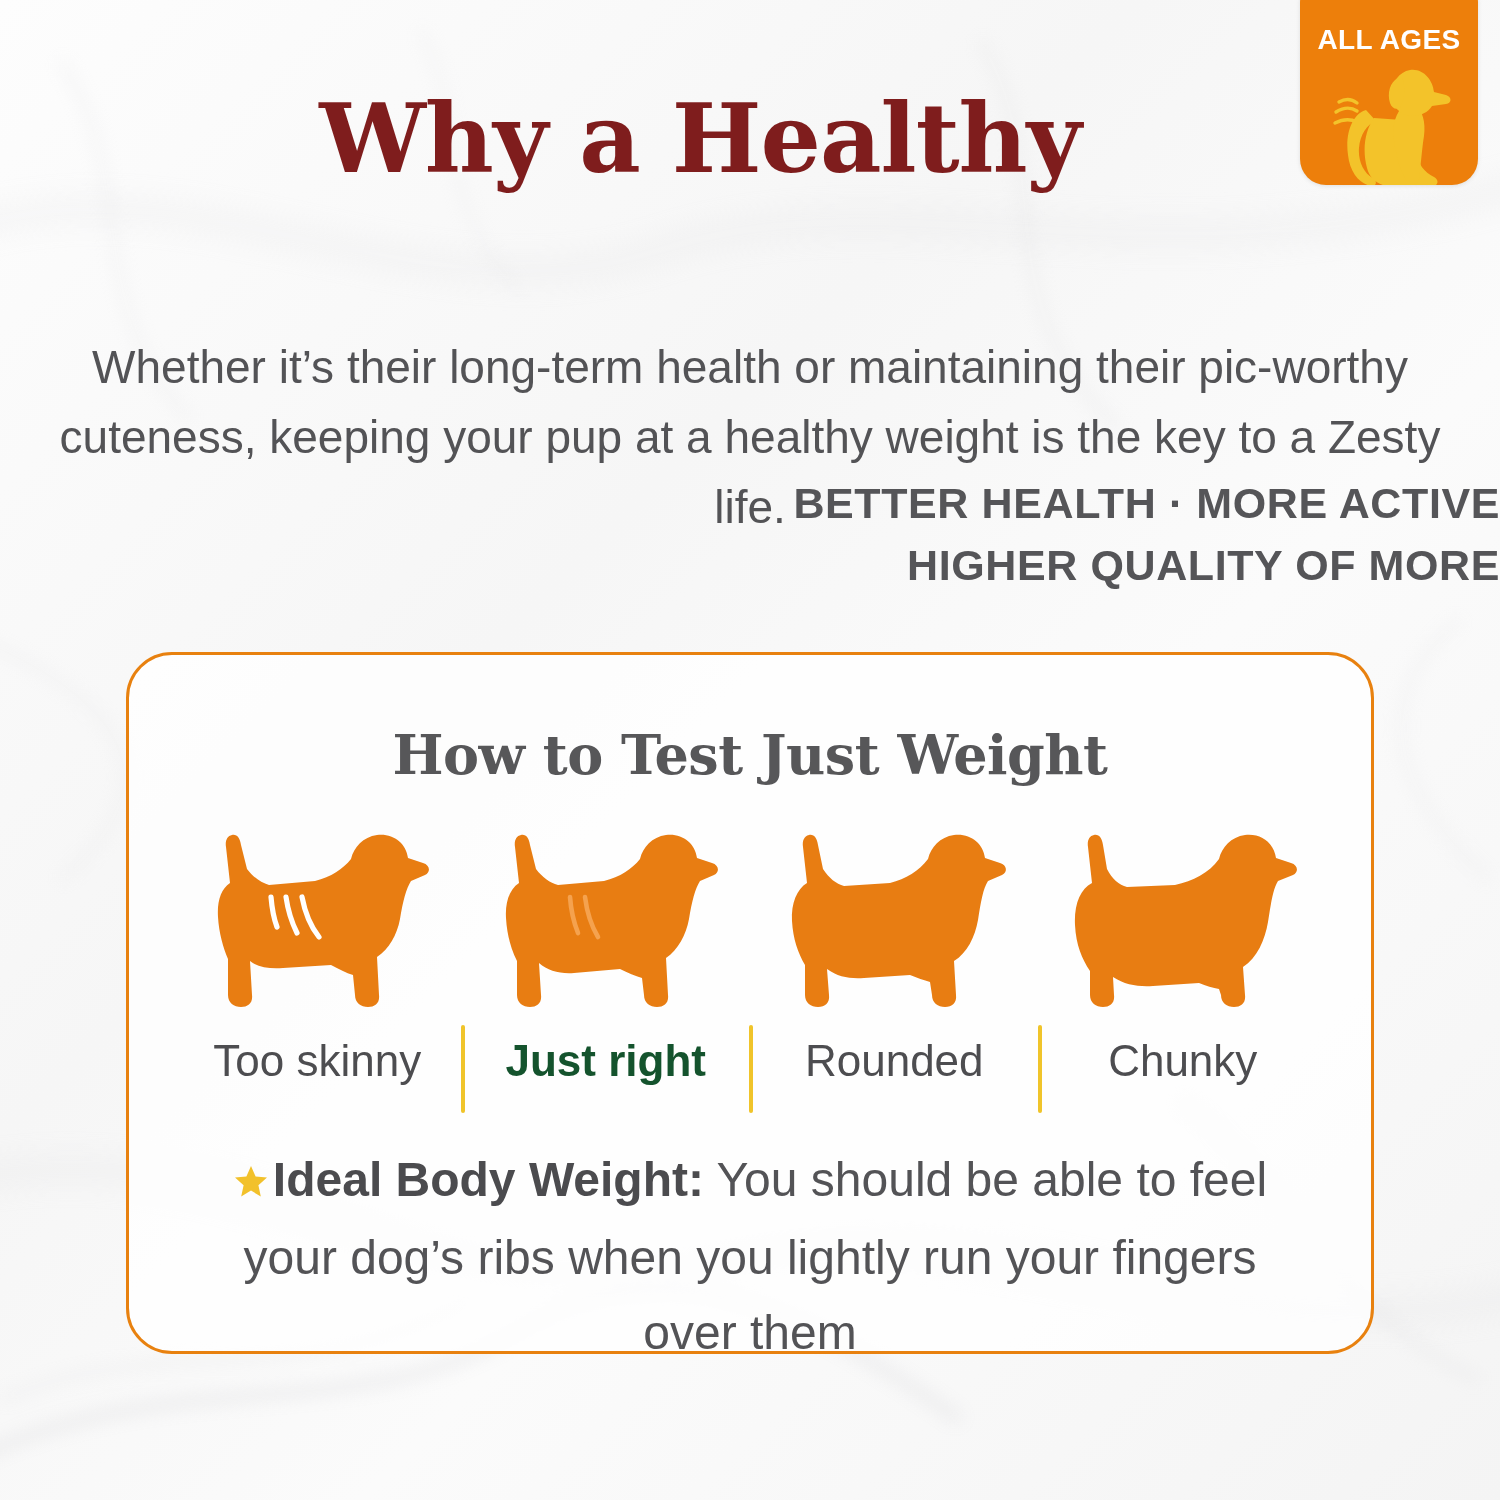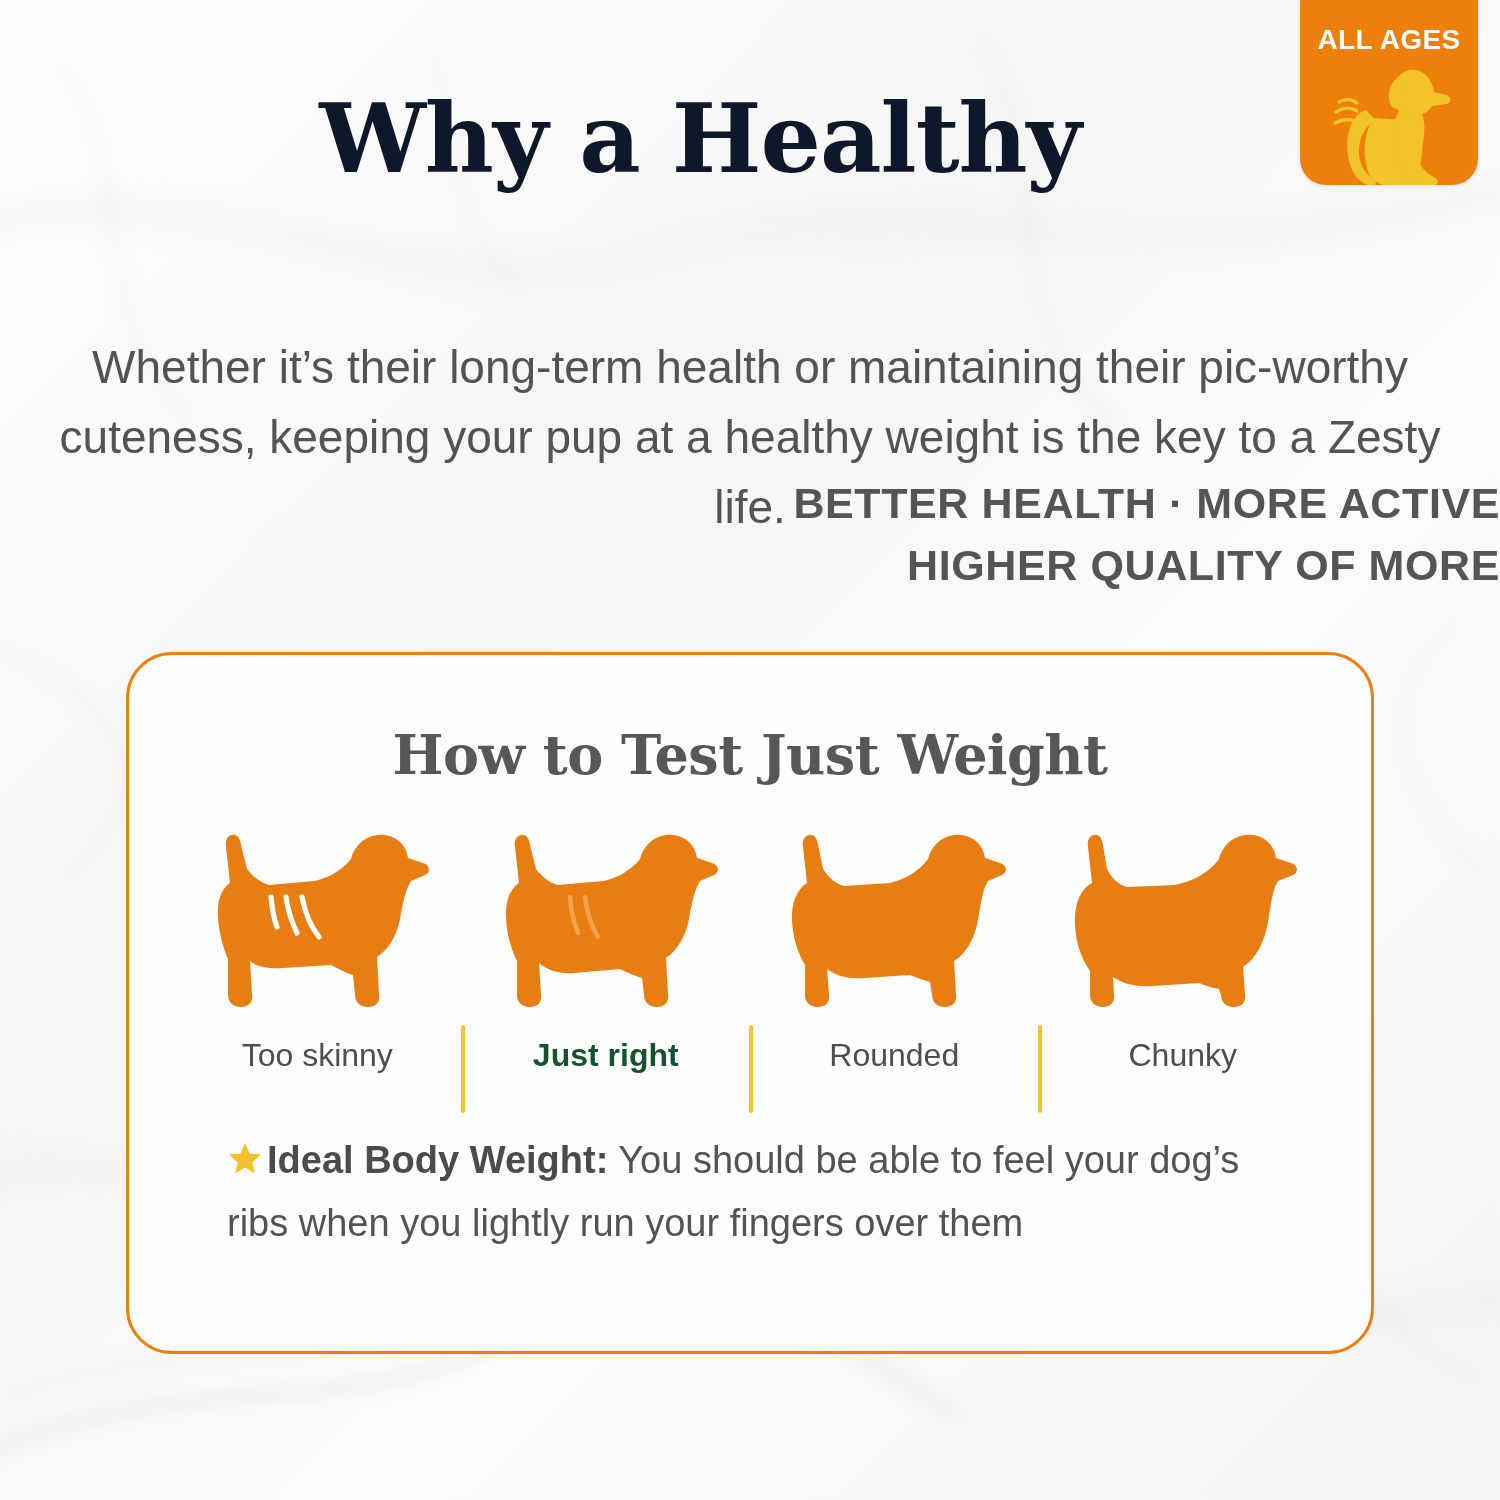--- a/index.html
+++ b/index.html
@@ -51,21 +51,21 @@
     line-height:1;
   }
   #badge .badge-dog { margin-top:6px; }
 
   
   .headline {
     position:absolute;
     left:0; right:0;
     top:88px;
     text-align:center;
-    color:#0f172a;
+    color:#7f1d1d;
     font-family:"DejaVu Serif", serif;
     font-weight:bold;
     font-size:95px;
     line-height:1.08;
     letter-spacing:-1px;
     padding:0 300px 0 200px;
   }
   .headline .l2 { display:block; }
 
   
@@ -129,43 +129,43 @@
   }
   .dog-art {
     height:190px;
     display:flex;
     align-items:flex-end;
     justify-content:center;
   }
   .dog-label {
     margin-top:26px;
     color:#4d4d50;
-    font-size:32px;
+    font-size:44px;
     line-height:1;
     white-space:nowrap;
   }
   .dog-label.is-bold { font-weight:bold; color:#14532d; }
 
   .col-divider {
     position:absolute;
     left:-1px;
     top:202px;
     width:4px;
     height:88px;
     background:#F0C42A;
     border-radius:2px;
   }
 
   
   .note {
     margin:60px 98px 0 98px;
     color:#535356;
-    font-size:38px;
+    font-size:48px;
     line-height:1.55;
-    text-align:left;
+    text-align:center;
   }
   .note .star-icon {
     display:inline-block;
     vertical-align:-4px;
     margin-right:4px;
   }
   .note .note-strong {
     font-weight:bold;
     color:#4b4b4e;
   }

